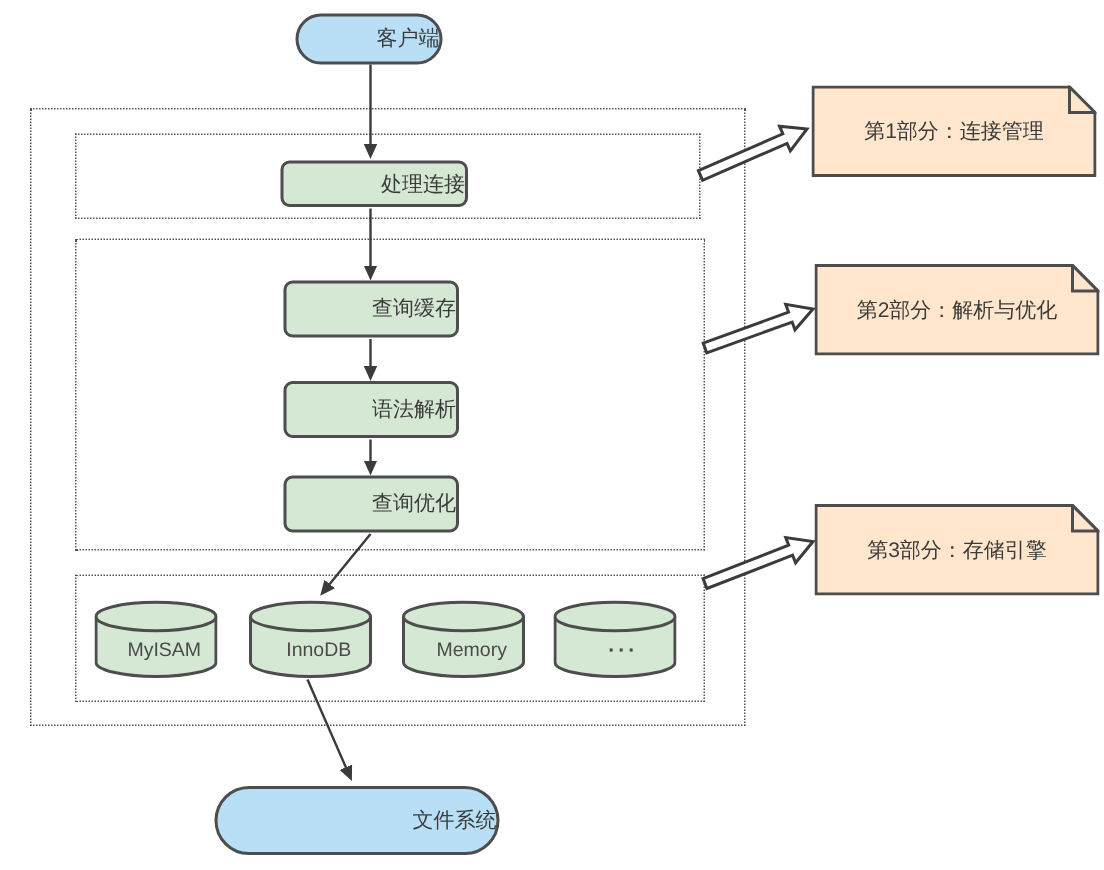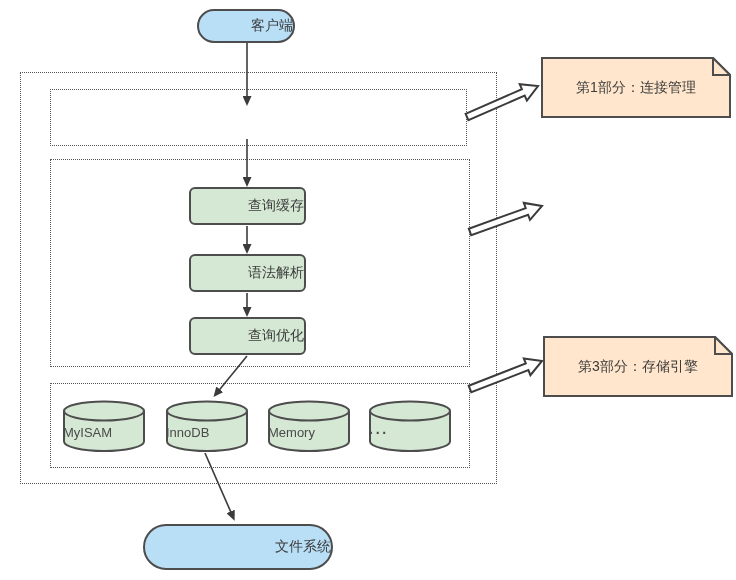--- a/index.html
+++ b/index.html
@@ -33,22 +33,22 @@
   .query-cache{left:189px;top:187px;width:117px;height:38px;}
   .syntax-parser{left:189px;top:254px;width:117px;height:38px;}
   .query-optimizer{left:189px;top:317px;width:117px;height:38px;}
 
   
   .cylinder{position:absolute;width:82px;height:52px;z-index:3;}
   .cyl-m{left:63px;top:400px;} .cyl-i{left:166px;top:400px;}
   .cyl-e{left:268px;top:400px;} .cyl-d{left:369px;top:400px;}
   .cyl-body{fill:var(--process-fill);stroke:var(--border);stroke-width:2;}
   .cyl-topellipse{fill:var(--process-fill);stroke:var(--border);stroke-width:2;}
-  .cyl-label{position:absolute;left:0;top:25px;width:100%;
-             font-size:13px;color:#4a4a4a;}
+  .cyl-label{position:absolute;left:0;top:25px;width:100%;text-align:center;
+             font-size:13px;color:#4a4a4a;padding-left:11px;}
   .cyl-d .cyl-label{font-weight:bold;letter-spacing:2px;font-size:14px;}
 
   
   .note{position:absolute;width:190px;height:61px;z-index:3;}
   .note-1{left:541px;top:57px;} .note-2{left:543px;top:176px;} .note-3{left:543px;top:336px;}
   .note svg{position:absolute;left:0;top:0;}
   .note-shape{fill:var(--note-fill);stroke:var(--border);stroke-width:2;stroke-linejoin:miter;}
   .note-fold{fill:var(--note-fill);stroke:var(--border);stroke-width:2;stroke-linejoin:miter;}
   .note-label{position:absolute;left:0;top:0;width:100%;height:100%;display:flex;
               align-items:center;justify-content:center;font-size:14px;color:var(--text);}
@@ -81,20 +81,23 @@
     <line class="flow-line" x1="247" y1="226" x2="247" y2="250" marker-end="url(#ah)"></line>
     <line class="flow-line" x1="247" y1="293" x2="247" y2="313" marker-end="url(#ah)"></line>
     <line class="flow-line" x1="247" y1="356" x2="216" y2="394" marker-end="url(#ah)"></line>
     <line class="flow-line" x1="205" y1="453" x2="233" y2="517" marker-end="url(#ah)"></line>
   </svg>
 
   <div class="node pill client">
     <span>客户端</span>
   </div>
 
+  <div class="node proc handle-connection">
+    <span>处理连接</span>
+  </div>
 
   <div class="node proc query-cache">
     <span>查询缓存</span>
   </div>
 
   <div class="node proc query-optimizer">
     <span>查询优化</span>
   </div>
 
   <div class="node proc syntax-parser">
@@ -148,20 +151,27 @@
   </svg>
 
   <div class="note note-1">
     <svg width="190" height="61" viewBox="0 0 190 61">
       <polygon class="note-shape" points="1,1 172,1 189,18 189,60 1,60"></polygon>
       <polygon class="note-fold" points="172,1 172,18 189,18"></polygon>
     </svg>
     <span class="note-label">第1部分：连接管理</span>
   </div>
 
+  <div class="note note-2">
+    <svg width="190" height="61" viewBox="0 0 190 61">
+      <polygon class="note-shape" points="1,1 172,1 189,18 189,60 1,60"></polygon>
+      <polygon class="note-fold" points="172,1 172,18 189,18"></polygon>
+    </svg>
+    <span class="note-label">第2部分：解析与优化</span>
+  </div>
 
   <div class="note note-3">
     <svg width="190" height="61" viewBox="0 0 190 61">
       <polygon class="note-shape" points="1,1 172,1 189,18 189,60 1,60"></polygon>
       <polygon class="note-fold" points="172,1 172,18 189,18"></polygon>
     </svg>
     <span class="note-label">第3部分：存储引擎</span>
   </div>
 
 </div>

